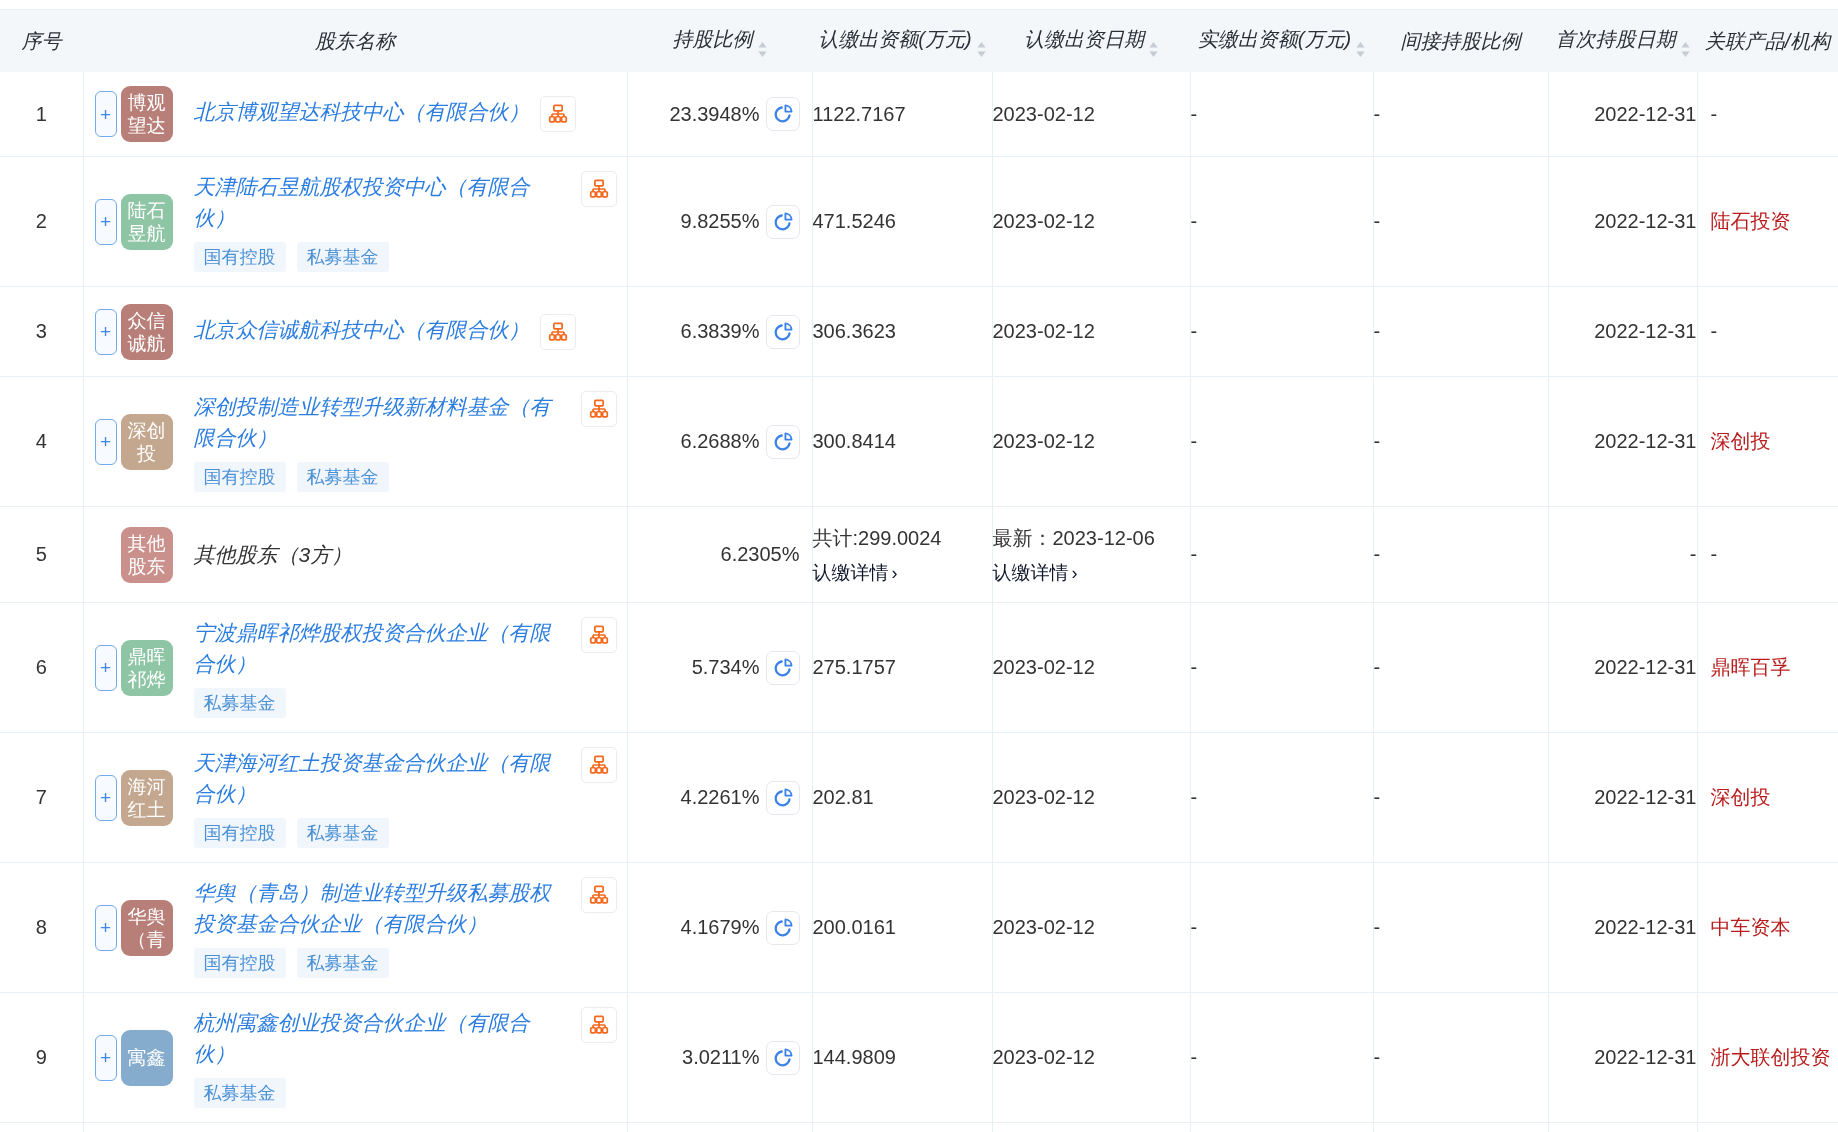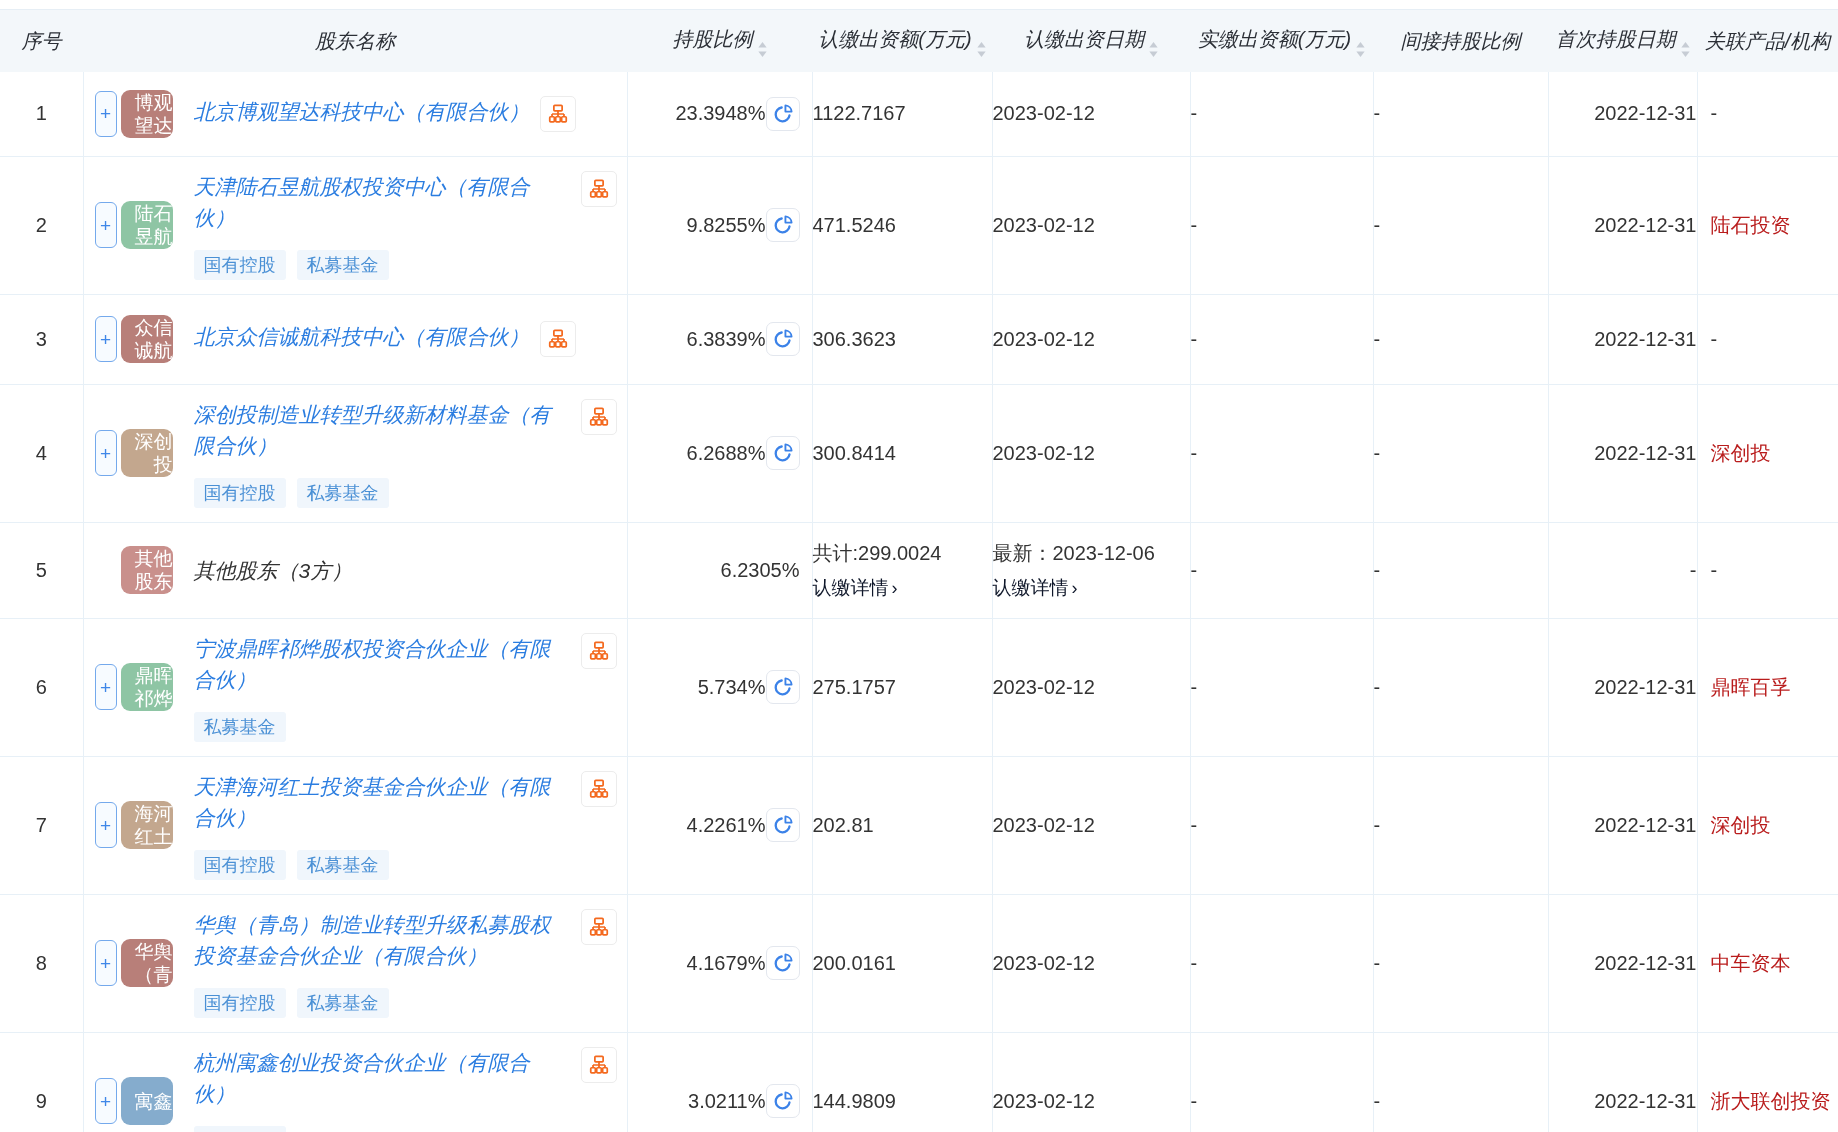--- a/index.html
+++ b/index.html
@@ -9,30 +9,30 @@
   thead th{background:#f3f7fa;height:62px;font-size:20px;font-weight:500;color:#2b2f36;text-align:center;padding:0;white-space:nowrap;font-style:italic;}
   thead th.h-left{text-align:center;}
   .sort{display:inline-flex;flex-direction:column;margin-left:5px;vertical-align:-2px;row-gap:3px;}
   tbody td{border-bottom:1px solid #e7f0f7;border-right:1px solid #e7f0f7;vertical-align:middle;font-size:20px;color:#333;padding:0;}
   tbody td:last-child{border-right:none;}
   .cell-num{text-align:center;}
   .cell-name{padding:14px 10px 14px 11px;}
   .name-flex{display:flex;align-items:center;}
   .expand-btn{width:22px;height:46px;border:1px solid #74a9ec;border-radius:6px;background:#f7fbff;color:#3f87e8;font-size:19px;line-height:1;display:flex;align-items:center;justify-content:center;flex:0 0 auto;margin-right:3px;cursor:pointer;box-sizing:border-box;}
   .expand-ph{width:25px;flex:0 0 auto;}
-  .avatar{width:52px;height:48px;border-radius:9px;color:#fff;font-size:19px;line-height:23px;display:flex;flex-direction:column;align-items:flex-end;justify-content:center;flex:0 0 auto;margin-left:1px;margin-right:21px;text-align:center;overflow:hidden;}
+  .avatar{width:52px;height:56px;border-radius:9px;color:#fff;font-size:19px;line-height:23px;display:flex;flex-direction:column;align-items:center;justify-content:center;flex:0 0 auto;margin-left:1px;margin-right:21px;text-align:center;overflow:hidden;}
   .name-main{flex:1 1 auto;min-width:0;}
   .name-line{display:flex;align-items:flex-start;font-style:italic;}
   .name-link{color:#2b7de0;font-size:21px;line-height:31px;text-decoration:none;cursor:pointer;}
   .name-plain{color:#333;font-size:21px;line-height:31px;}
   .org-btn{width:36px;height:36px;border:1px solid #ececec;border-radius:5px;background:#fff;display:flex;align-items:center;justify-content:center;margin-left:10px;flex:0 0 auto;cursor:pointer;box-sizing:border-box;}
-  .tags{margin-top:17px;display:flex;column-gap:11px;align-items:flex-end;}
+  .tags{margin-top:9px;display:flex;column-gap:11px;align-items:flex-end;}
   .tag{background:#f0f6fc;color:#4a90d5;font-size:18px;line-height:20px;padding:5px 10px;border-radius:3px;white-space:nowrap;}
   .cell-right{text-align:left;padding-right:20px;}
-  .ratio-flex{display:flex;justify-content:flex-end;align-items:center;padding-right:12px;}
+  .ratio-flex{display:flex;justify-content:flex-end;align-items:center;column-gap:6px;padding-right:12px;}
   .pie-btn{width:34px;height:34px;border:1px solid #e3e7ee;border-radius:7px;background:#fff;display:flex;align-items:center;justify-content:center;cursor:pointer;box-sizing:border-box;}
   .cell-center{text-align:right;}
   .cell-last{padding-left:13px;padding-right:6px;}
   .related-link{color:#b91c1c;font-size:20px;line-height:29px;text-decoration:none;cursor:pointer;display:inline-block;}
   .two-line .l1{line-height:29px;}
   .detail-line{margin-top:7px;}
   .detail-link{color:#0f172a;font-size:19px;text-decoration:none;cursor:pointer;}
   .detail-link .chev{display:inline-block;margin-left:3px;font-size:18px;}
   .dl-sub{padding-right:44px;}
 </style>

